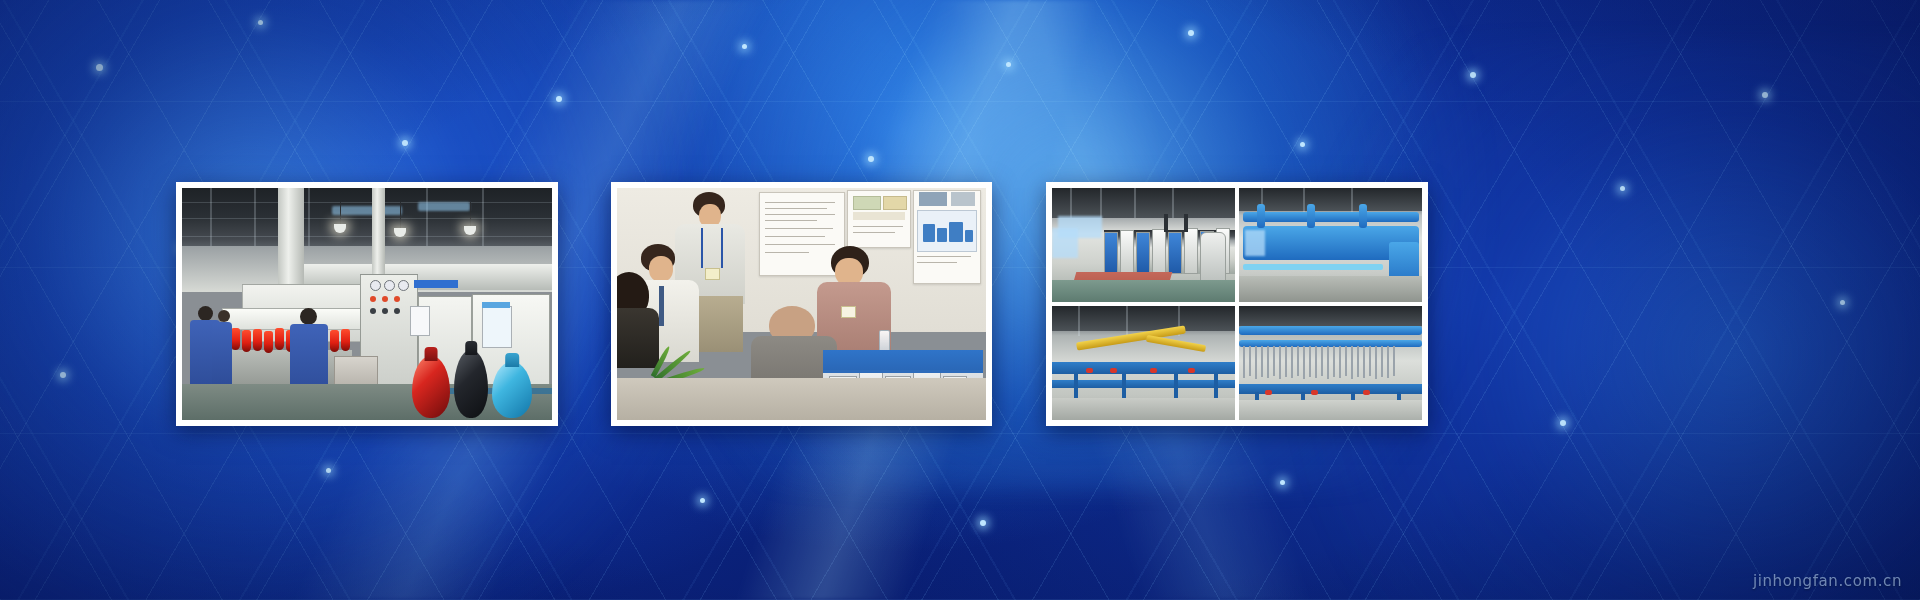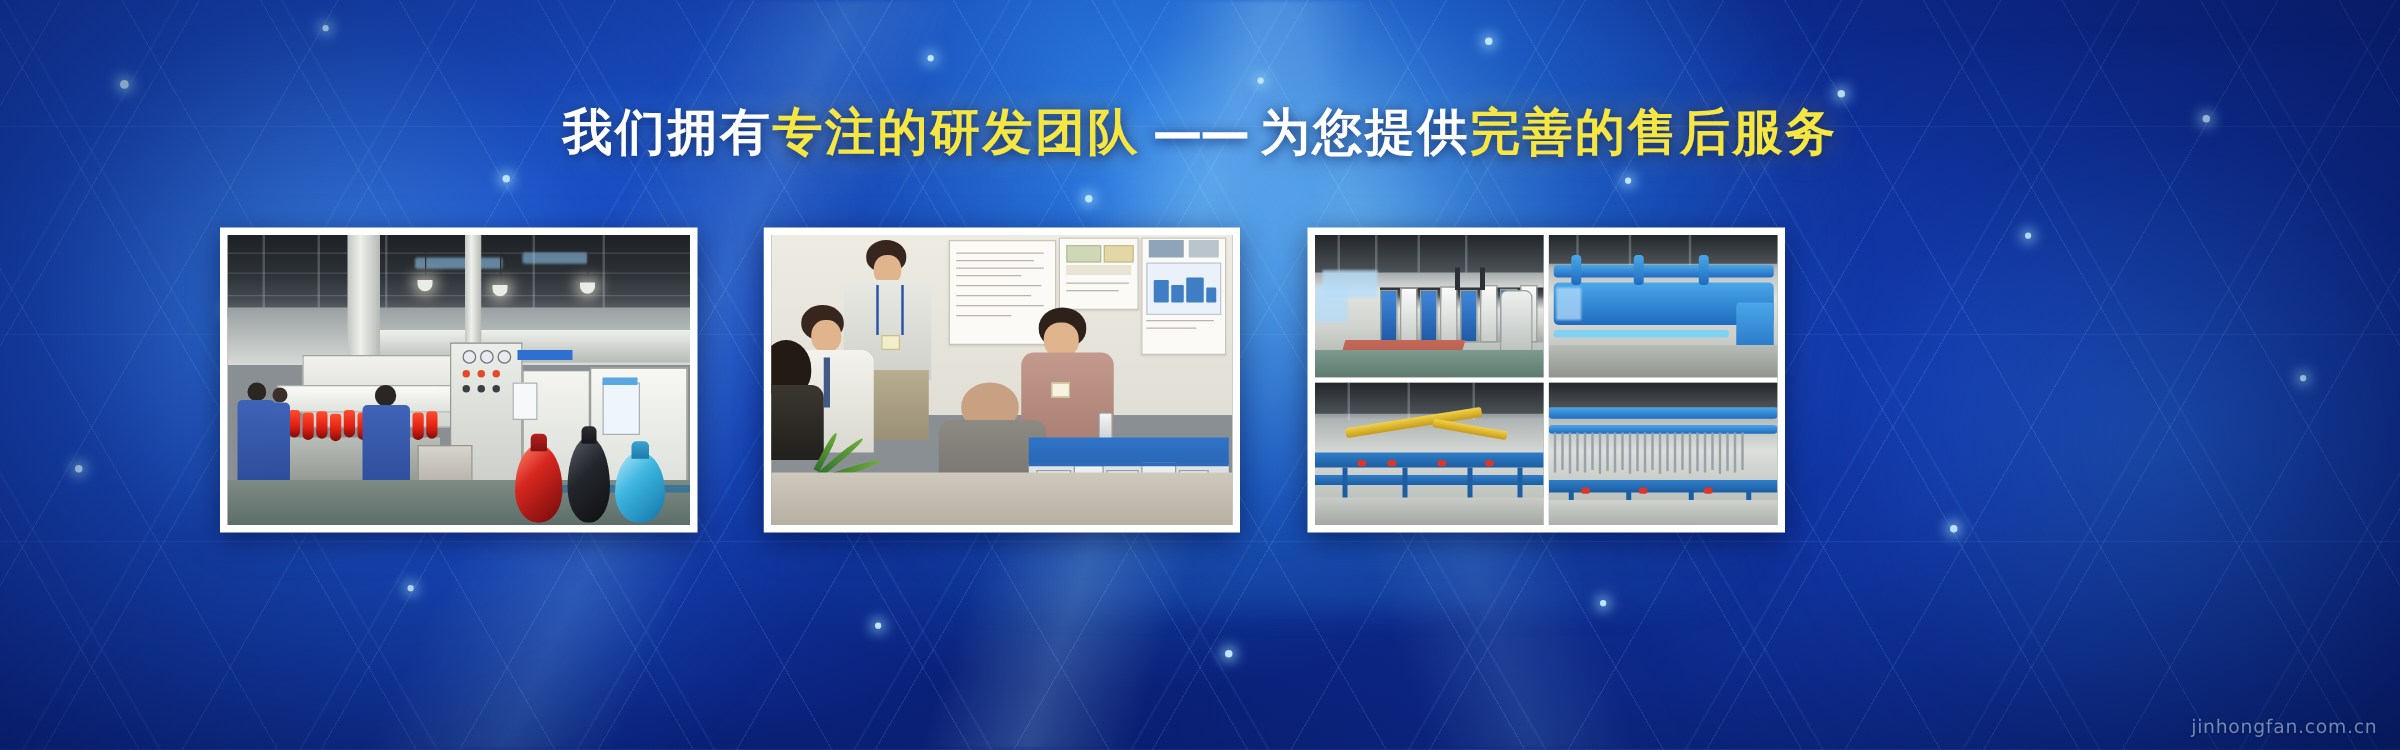--- a/index.html
+++ b/index.html
@@ -243,23 +243,20 @@
     <i class="node" style="left:1620px;top:186px;width:5px;height:5px;"></i>
     <i class="node" style="left:1762px;top:92px;width:6px;height:6px;"></i>
     <i class="node" style="left:1840px;top:300px;width:5px;height:5px;"></i>
     <i class="node" style="left:1560px;top:420px;width:6px;height:6px;"></i>
     <i class="node" style="left:700px;top:498px;width:5px;height:5px;"></i>
     <i class="node" style="left:980px;top:520px;width:6px;height:6px;"></i>
     <i class="node" style="left:1280px;top:480px;width:5px;height:5px;"></i>
   </div>
   <div class="bg-vig"></div>
 
-  <div class="headline">
-    <span class="t-white">我们拥有</span><span class="t-gold">专注的研发团队</span><span class="t-dash">——</span><span class="t-white">为您提供</span><span class="t-gold">完善的售后服务</span>
-  </div>
 
   <div class="cards">
 
     <div class="card" id="card-1">
       <div class="photo p1">
         <div class="ceiling"></div>
         <i class="truss" style="left:28px;"></i>
           <i class="truss" style="left:72px;"></i>
         <i class="truss" style="left:126px;"></i>
           <i class="truss" style="left:190px;"></i>

